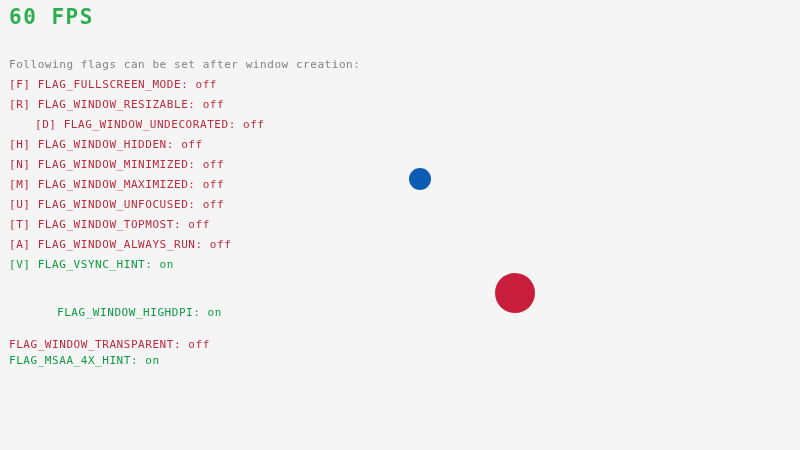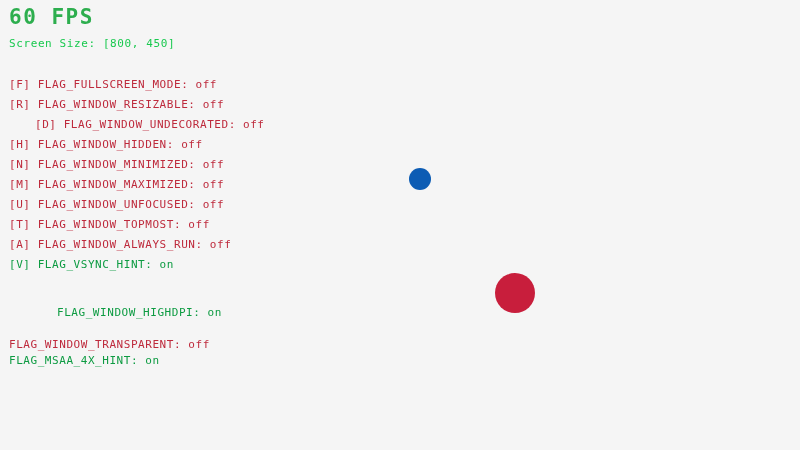--- a/index.html
+++ b/index.html
@@ -78,22 +78,22 @@
     background: #c81e3c;
   }
 </style>
 </head>
 <body>
 
 <div id="app" style="width: 800px; height: 450px; background: rgb(245, 245, 245); padding-left: 12px;">
 
   <div id="fps-counter" style="color: rgb(45, 174, 78);">60 FPS</div>
 
-  <div id="screen-size" style="color: rgb(25, 201, 79);">Screen Size: [800, 450]</div>
 
+  <div class="line section-header" id="runtime-header" style="top: 58px; color: rgb(130, 130, 130);">Following flags can be set after window creation:</div>
 
   <div id="runtime-flags">
       <div class="line flag-line" style="top: 78px; color: rgb(190, 42, 60);">[F] FLAG_FULLSCREEN_MODE: off</div>
       <div class="line flag-line" style="top: 98px; color: rgb(190, 42, 60);">[R] FLAG_WINDOW_RESIZABLE: off</div>
       <div class="line flag-line" style="top: 118px; color: rgb(190, 42, 60); margin-left: 26px;">[D] FLAG_WINDOW_UNDECORATED: off</div>
       <div class="line flag-line" style="top: 138px; color: rgb(190, 42, 60);">[H] FLAG_WINDOW_HIDDEN: off</div>
       <div class="line flag-line" style="top: 158px; color: rgb(190, 42, 60);">[N] FLAG_WINDOW_MINIMIZED: off</div>
       <div class="line flag-line" style="top: 178px; color: rgb(190, 42, 60);">[M] FLAG_WINDOW_MAXIMIZED: off</div>
       <div class="line flag-line" style="top: 198px; color: rgb(190, 42, 60);">[U] FLAG_WINDOW_UNFOCUSED: off</div>
       <div class="line flag-line" style="top: 218px; color: rgb(190, 42, 60);">[T] FLAG_WINDOW_TOPMOST: off</div>

